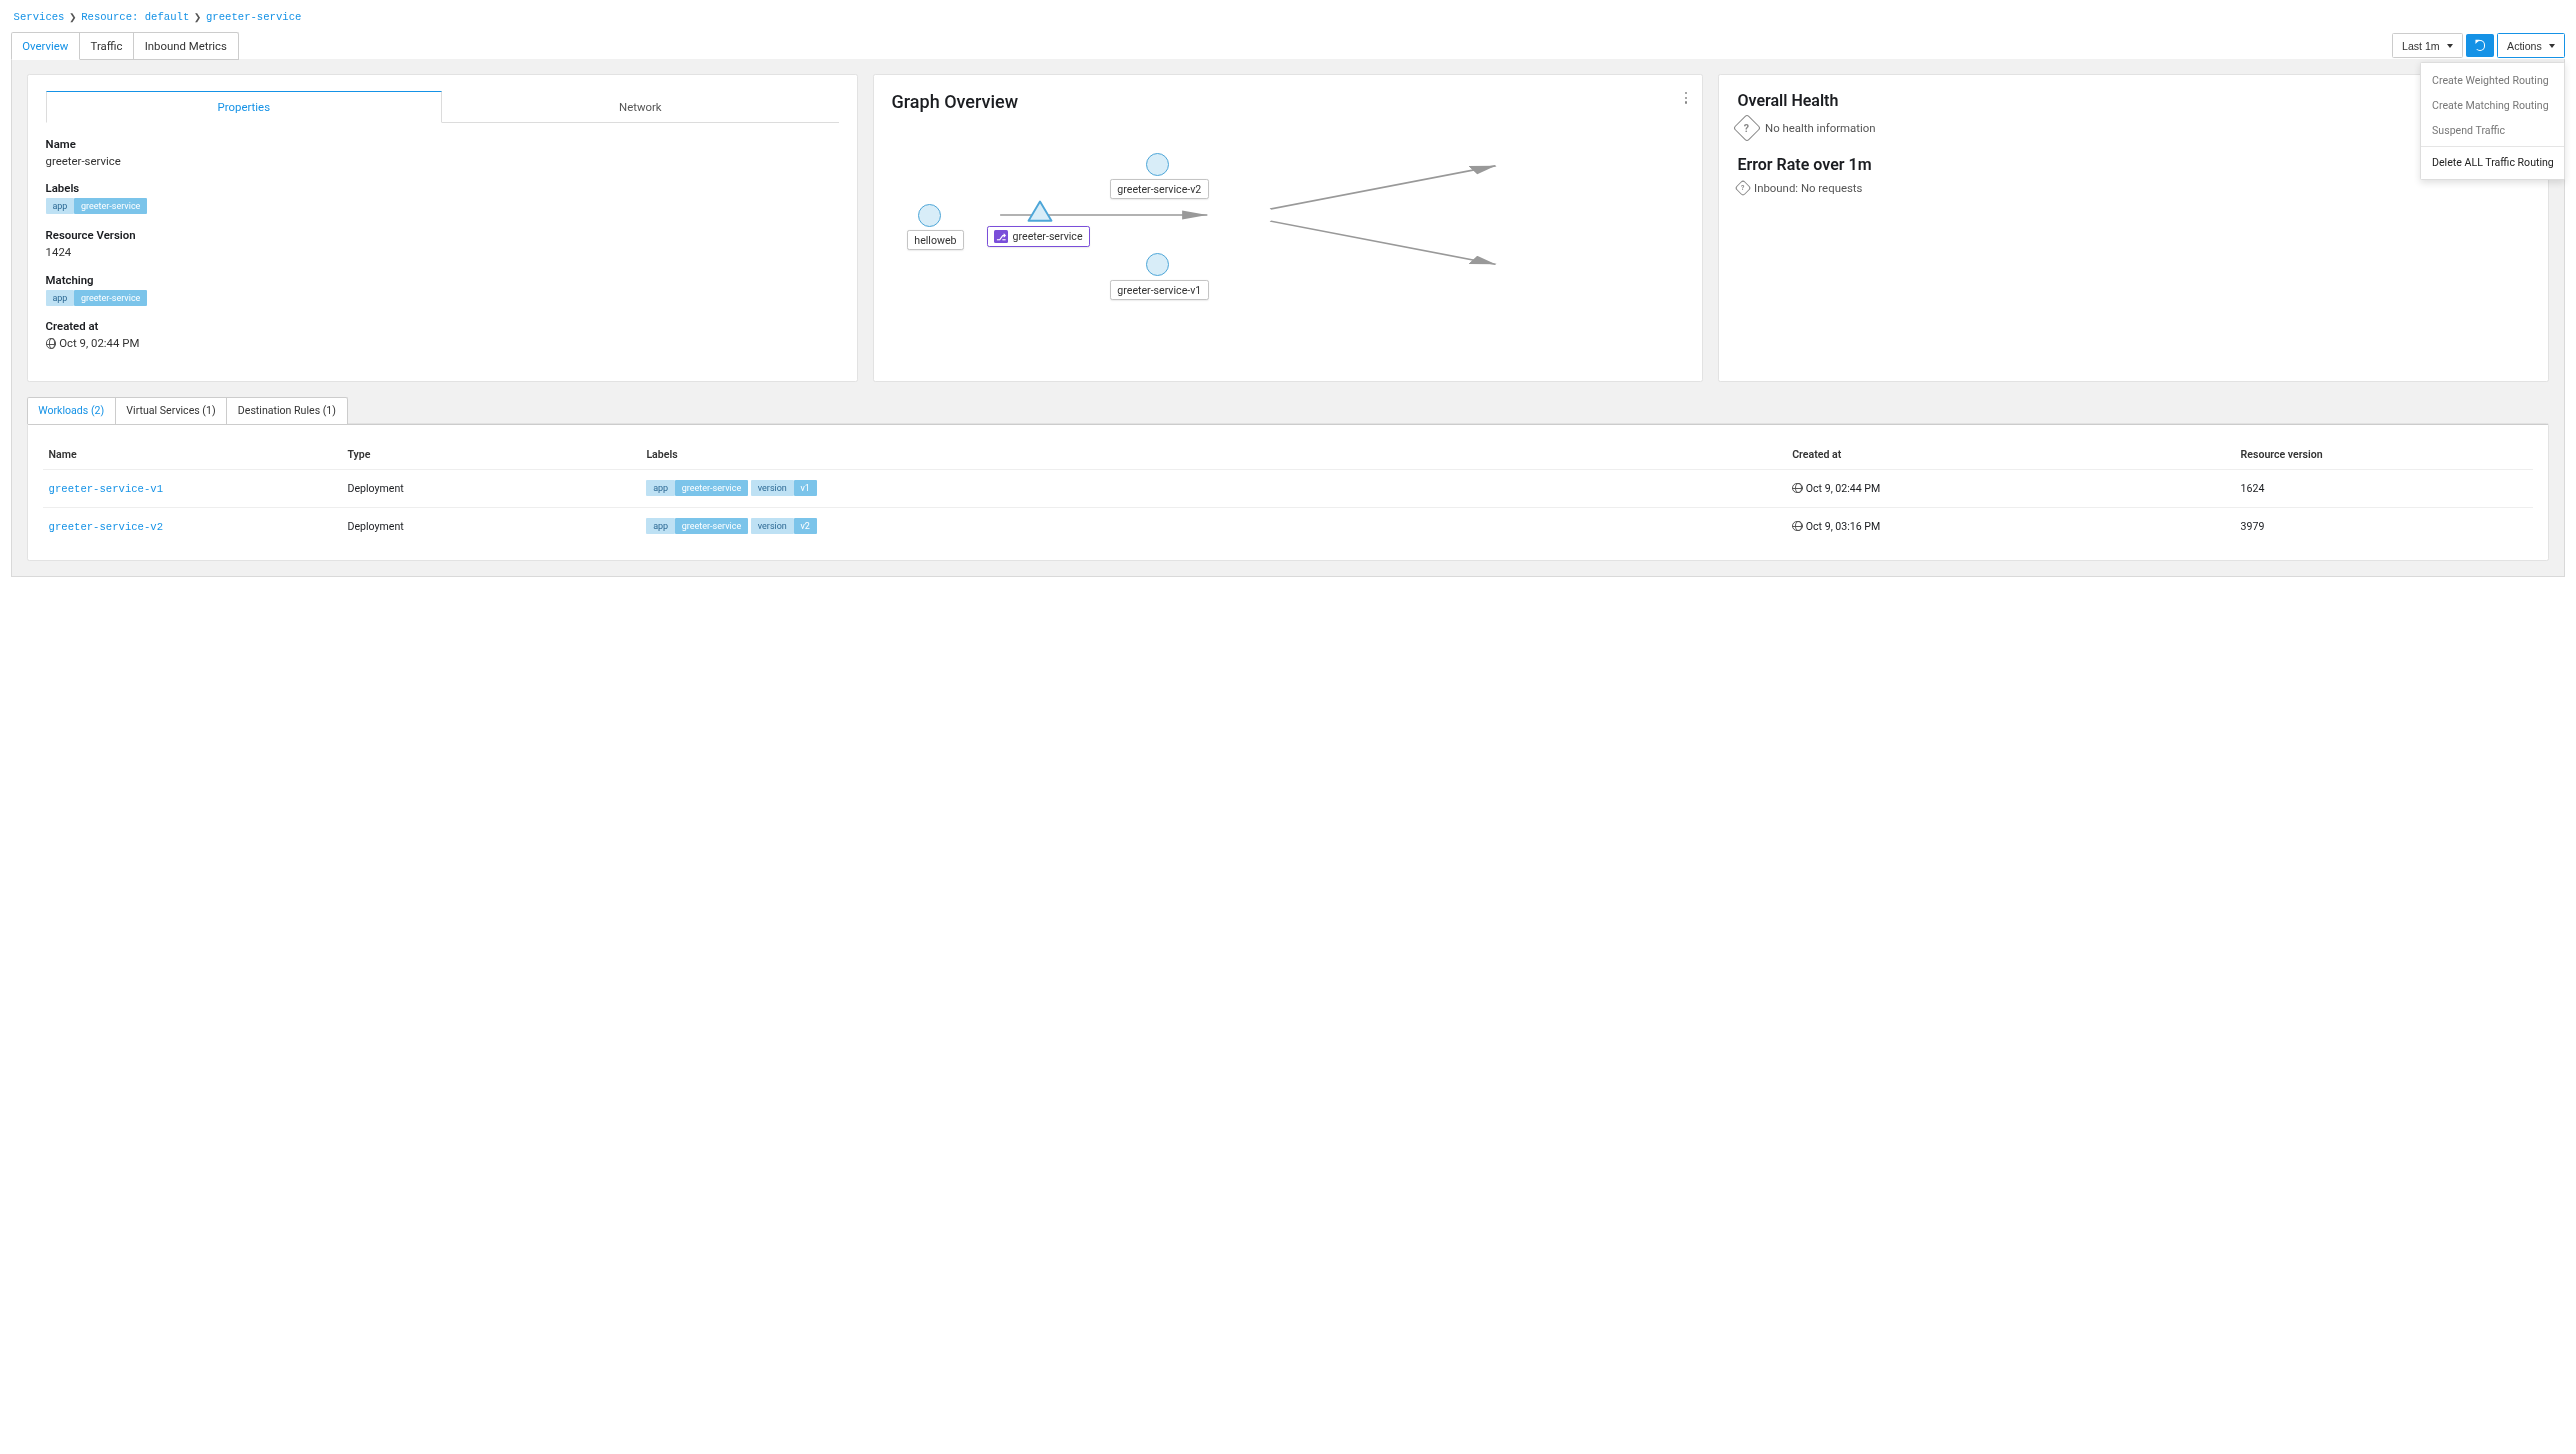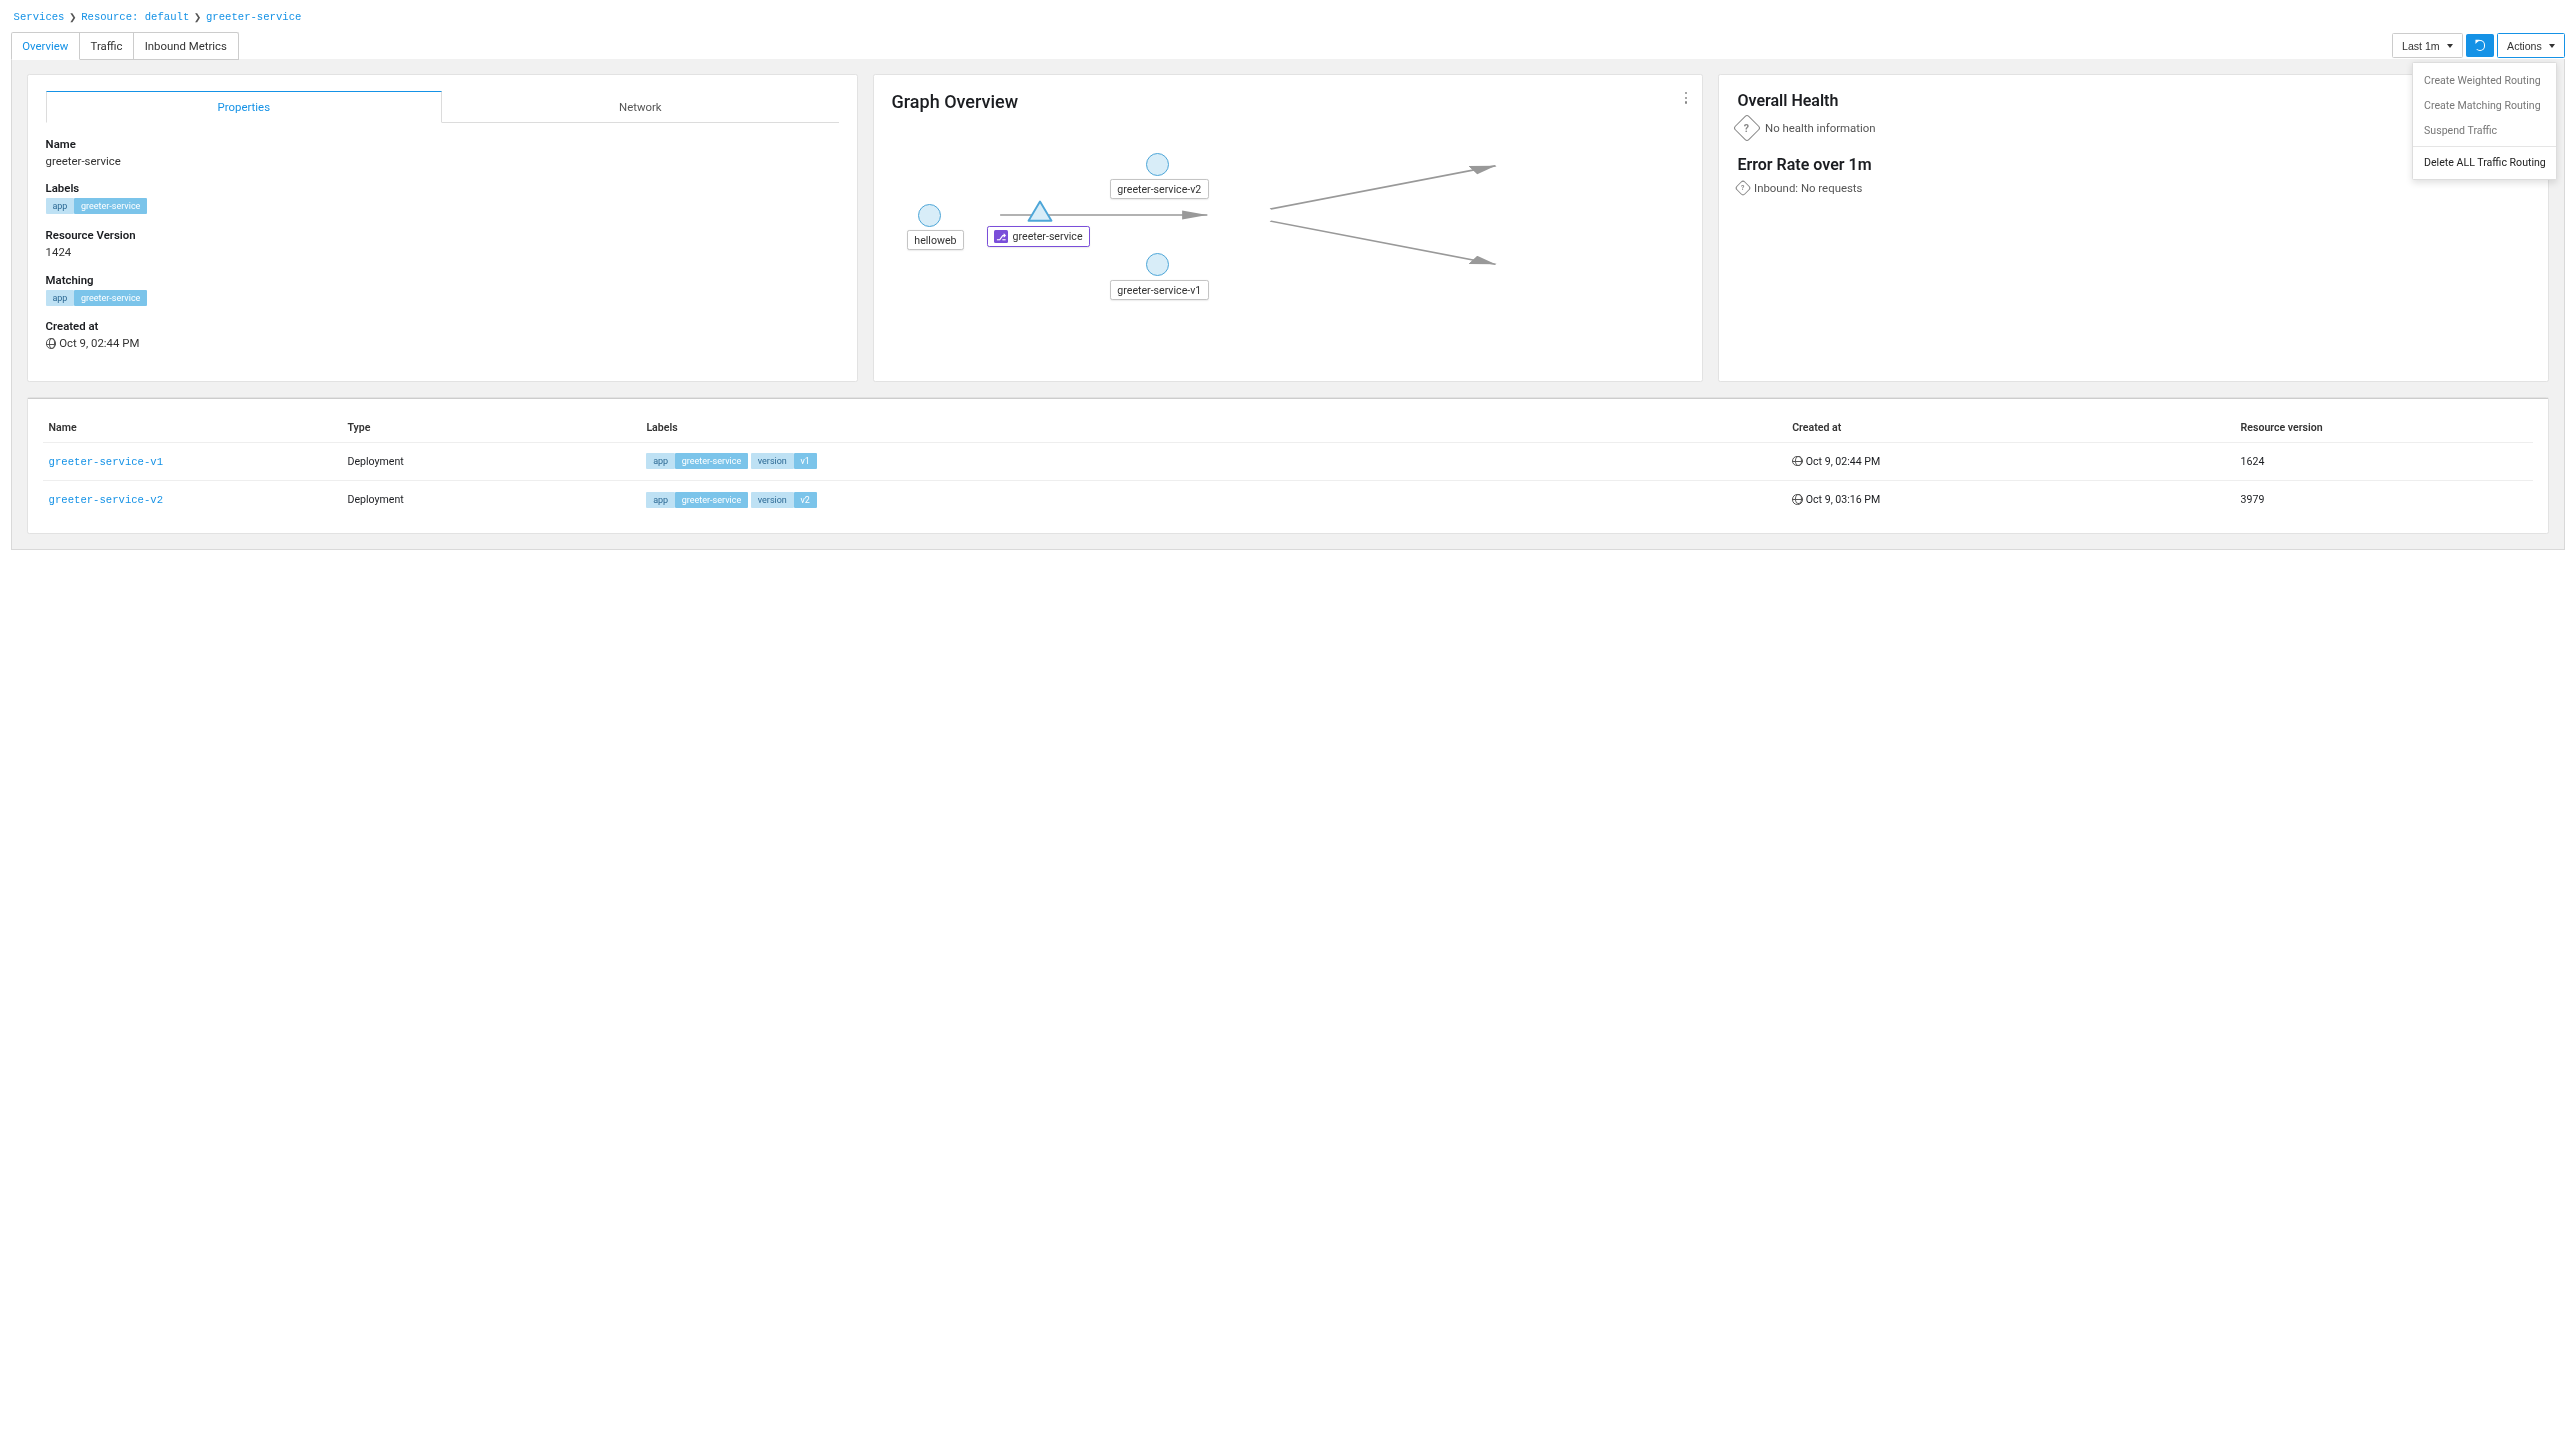--- a/index.html
+++ b/index.html
@@ -45,21 +45,21 @@
     align-items: center;
     gap: 7.6px;
     color: #333;
   }
   .ctrl-btn.refresh { background: #1592e6; border-color: #1592e6; color: #fff; padding: 5.3px 7.6px; }
   .ctrl-btn.actions { border-color: #1592e6; color: #333; }
   .caret { width: 0; height: 0; border-left: 3.8px solid transparent; border-right: 3.8px solid transparent; border-top: 4.6px solid #333; display: inline-block; }
 
   .dropdown {
     position: absolute;
-    top: 29px; right: 8px;
+    top: 29px; right: 0;
     background: #fff;
     border: 0.8px solid #ddd;
     border-radius: 1.5px;
     box-shadow: 0 2.3px 7.6px rgba(0,0,0,0.12);
     min-width: 144px;
     z-index: 100;
     padding: 4.6px 0;
   }
   .dropdown-item {
     padding: 6px 10.6px;
@@ -283,20 +283,25 @@
           <span class="diamond sm">
               <span>?</span>
             </span>
           <span>Inbound: No requests</span>
         </div>
       </div>
 
     </div>
 
     <div>
+      <div class="bottom-tabs">
+        <div class="bottom-tab active">Workloads (2)</div>
+        <div class="bottom-tab">Virtual Services (1)</div>
+        <div class="bottom-tab">Destination Rules (1)</div>
+      </div>
       <div class="table-card">
         <div class="bottom-panel">
           <table>
             <thead>
               <tr>
                 <th style="width:12%">Name</th>
                 <th style="width:12%">Type</th>
                 <th>Labels</th>
                 <th style="width:18%">Created at</th>
                 <th style="width:12%">Resource version</th>

